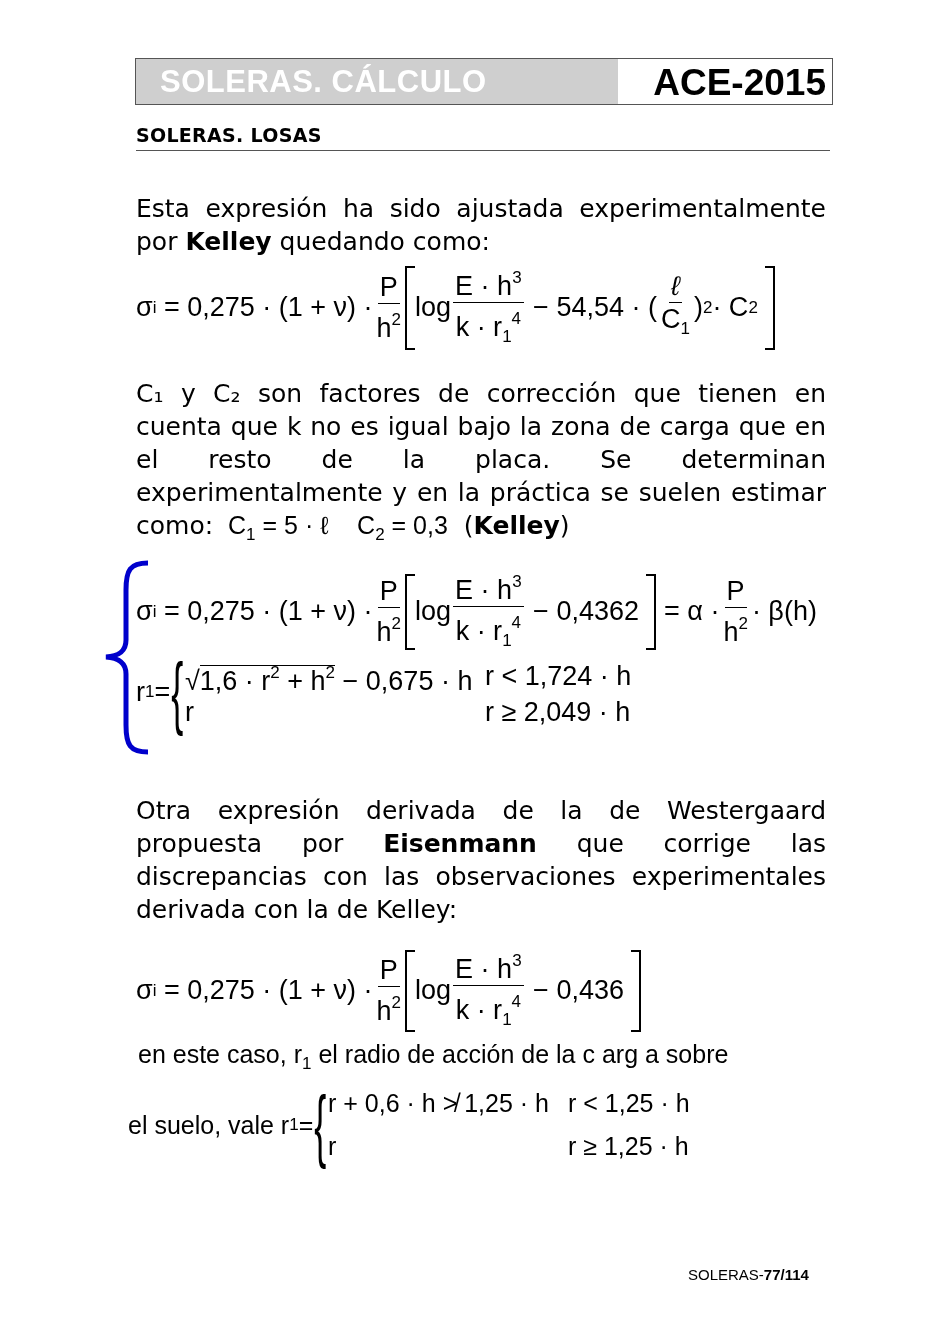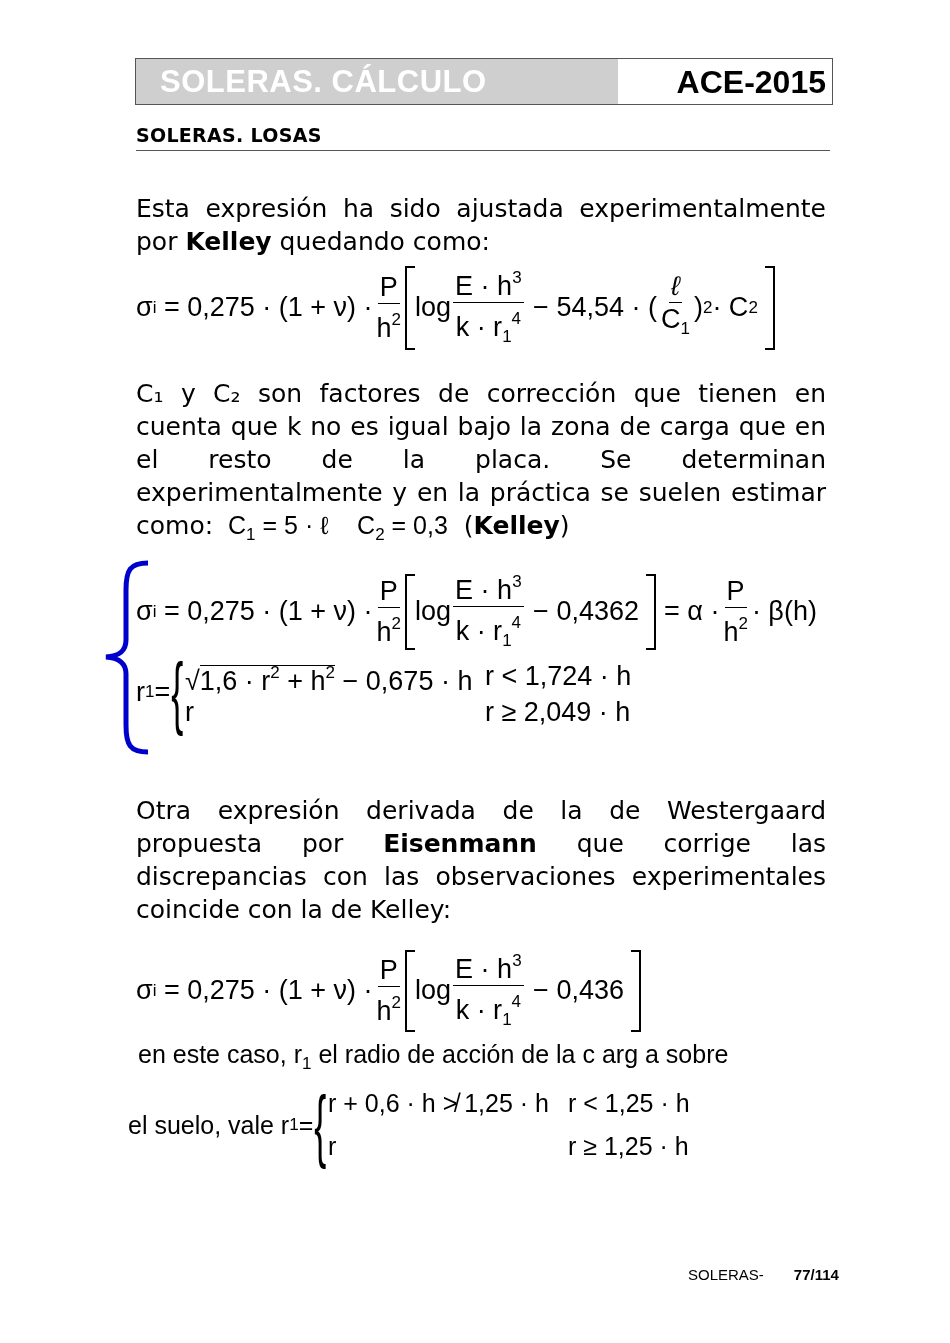--- a/index.html
+++ b/index.html
@@ -1,34 +1,34 @@
 <!DOCTYPE html>
 <html><head>
 <meta charset="utf-8">
 <style>
   html,body{margin:0;padding:0;background:#fff;}
   body{width:950px;height:1343px;position:relative;font-family:"DejaVu Sans",sans-serif;color:#000;overflow:hidden;}
   .hdr{position:absolute;left:135px;top:58px;width:696px;height:45px;border:1px solid #555;display:flex;}
   .hdr-left{width:482px;background:#cfcfcf;color:#fff;font-family:"Liberation Sans",sans-serif;font-weight:bold;font-size:31px;line-height:45px;padding-left:24px;box-sizing:border-box;letter-spacing:0.5px;}
-  .hdr-right{flex:1;text-align:right;font-family:"Liberation Sans",sans-serif;font-weight:bold;font-size:32px;line-height:47px;padding-right:6px;}
+  .hdr-right{flex:1;text-align:right;font-family:"Liberation Sans",sans-serif;font-weight:bold;font-size:37px;line-height:47px;padding-right:6px;}
   .sec{position:absolute;left:136px;top:124px;width:694px;font-weight:bold;font-size:19px;border-bottom:1px solid #555;padding-bottom:4px;letter-spacing:0.3px;}
   .para{position:absolute;left:136px;width:690px;font-size:25px;line-height:33px;text-align:justify;text-align-last:left;}
   .para b{font-weight:bold;}
   .math{position:absolute;font-family:"Liberation Sans",sans-serif;font-size:27px;}
   .frac{display:inline-flex;flex-direction:column;align-items:center;vertical-align:middle;margin:0 2px;}
   .frac .num{border-bottom:1.5px solid #000;padding:0 2px;line-height:32px;}
   .frac .den{line-height:32px;padding:0 2px;}
   sup{font-size:17px;vertical-align:12px;}
   sub{font-size:17px;vertical-align:-6px;}
   .brk{display:inline-block;vertical-align:middle;border:2px solid #000;width:8px;}
   .brk.l{border-right:none;}
   .brk.r{border-left:none;}
   .row{display:flex;align-items:center;white-space:nowrap;}
   .footer{position:absolute;left:688px;top:1266px;font-family:"Liberation Sans",sans-serif;font-size:15px;}
-  .footer b{font-weight:bold;margin-left:30px;}
+  .footer b{font-weight:bold;}
   .bluebrace{position:absolute;left:100px;top:560px;}
   .curly{font-size:80px;font-weight:100;color:#000;display:inline-block;vertical-align:middle;line-height:80px;transform:scaleX(0.45);margin:0 -6px;}
 </style>
 </head>
 <body>
 
 <div class="hdr">
   <div class="hdr-left">SOLERAS.  CÁLCULO</div>
   <div class="hdr-right">ACE-2015</div>
 </div>
@@ -107,21 +107,21 @@
       <span>r &lt; 1,724 · h</span>
     </div>
     <div class="row">
       <span style="width:300px;display:inline-block;">r</span>
       <span>r ≥ 2,049 · h</span>
     </div>
   </div>
 </div>
 
 <div class="para" style="top:794px;">
-  <span>Otra expresión derivada de la de Westergaard propuesta por </span><b>Eisenmann</b><span> que corrige las discrepancias con las observaciones experimentales coincide con la de Kelley:</span>
+  <span>Otra expresión derivada de la de Westergaard propuesta por </span><b>Eisenmann</b><span> que corrige las discrepancias con las observaciones experimentales derivada con la de Kelley:</span>
 </div>
 
 <div class="math row" style="left:136px;top:945px;">
   <span>σ</span><sub>i</sub>&nbsp;
   <span>= 0,275 · (1 + ν) ·</span>
   <span class="frac">
       <span class="num">P</span>
       <span class="den"><span>h</span><sup>2</sup></span>
     </span>
   <span class="brk l" style="height:78px;"></span>

